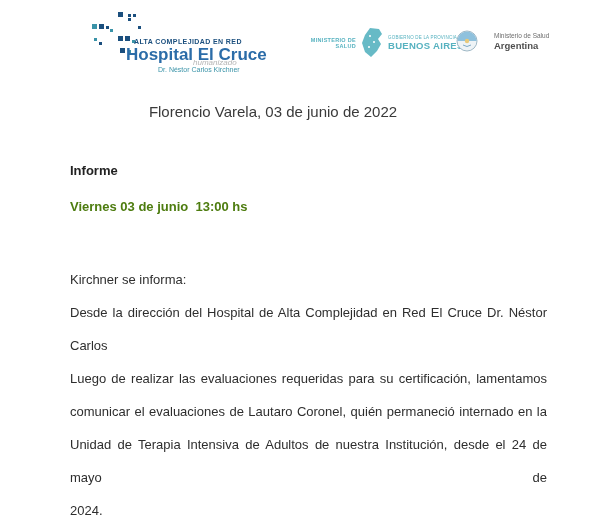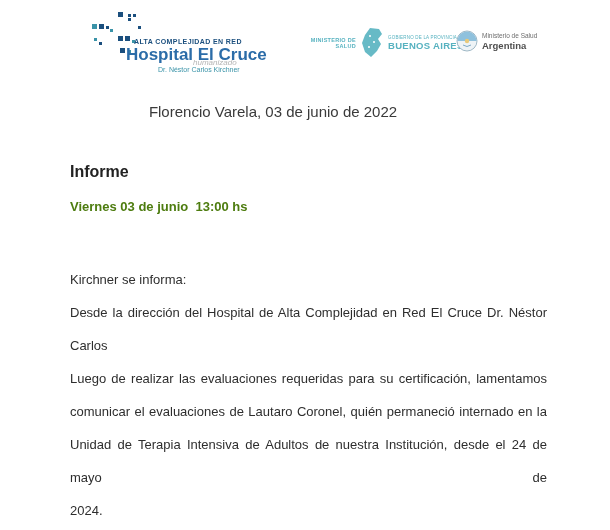--- a/index.html
+++ b/index.html
@@ -42,34 +42,34 @@
   .ba-ministry {
     font-size:5.5px; font-weight:bold; color:#57b2c0; text-align:right;
     line-height:6px; letter-spacing:.3px; width:48px;
   }
   .ba-map { width:22px; height:30px; }
   .ba-right { display:flex; flex-direction:column; }
   .ba-gov { font-size:4.5px; color:#57b2c0; letter-spacing:.2px; }
   .ba-province { font-size:9.5px; font-weight:bold; color:#57b2c0; letter-spacing:.3px; }
 
   
-  .ar-logo { position:absolute; left:456px; top:20px; display:flex; align-items:center; gap:4px; }
+  .ar-logo { position:absolute; left:456px; top:20px; display:flex; align-items:center; gap:16px; }
   .ar-emblem { width:22px; height:22px; }
   .ar-text { display:flex; flex-direction:column; }
   .ar-ministry { font-size:6.5px; color:#6d6d6d; }
   .ar-country { font-size:9.5px; font-weight:bold; color:#4f4f4f; margin-top:1px; }
 
   
   .dateline {
     position:absolute; top:103px; left:0; right:64px;
     text-align:center; font-size:15px; color:#3a3a3a;
   }
   .doc-title {
     position:absolute; top:163px; left:70px;
-    font-size:16px; font-weight:bold; color:#222;
+    font-size:13px; font-weight:bold; color:#222;
   }
   .doc-datetime {
     position:absolute; top:199px; left:70px;
     font-size:13px; font-weight:bold; color:#4d7c0f;
     white-space:pre-wrap;
   }
   .doc-body {
     position:absolute; top:263px; left:70px; width:477px;
     font-size:13px; color:#2e2e2e;
   }

